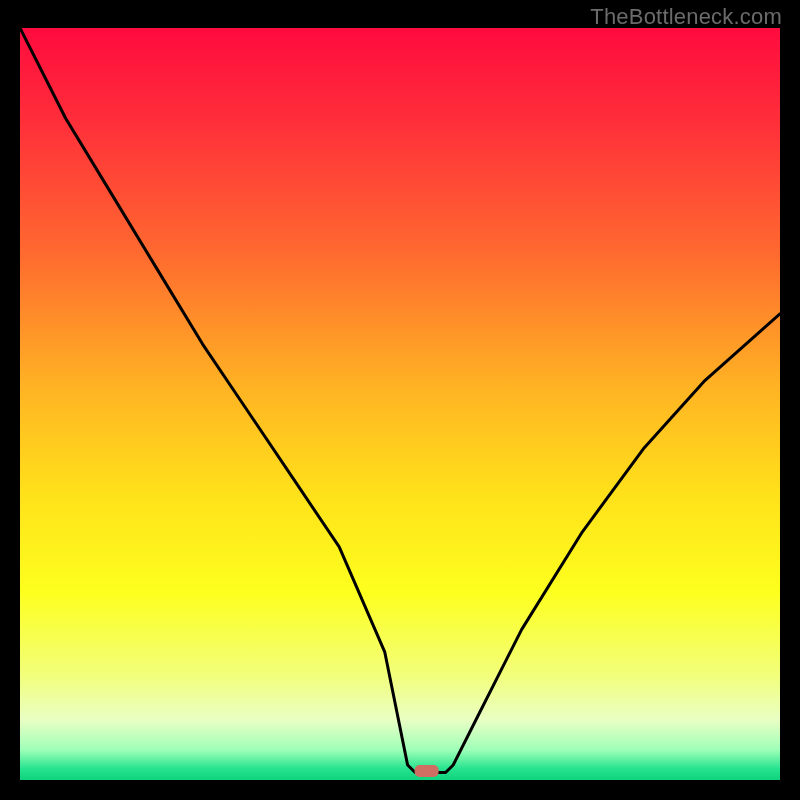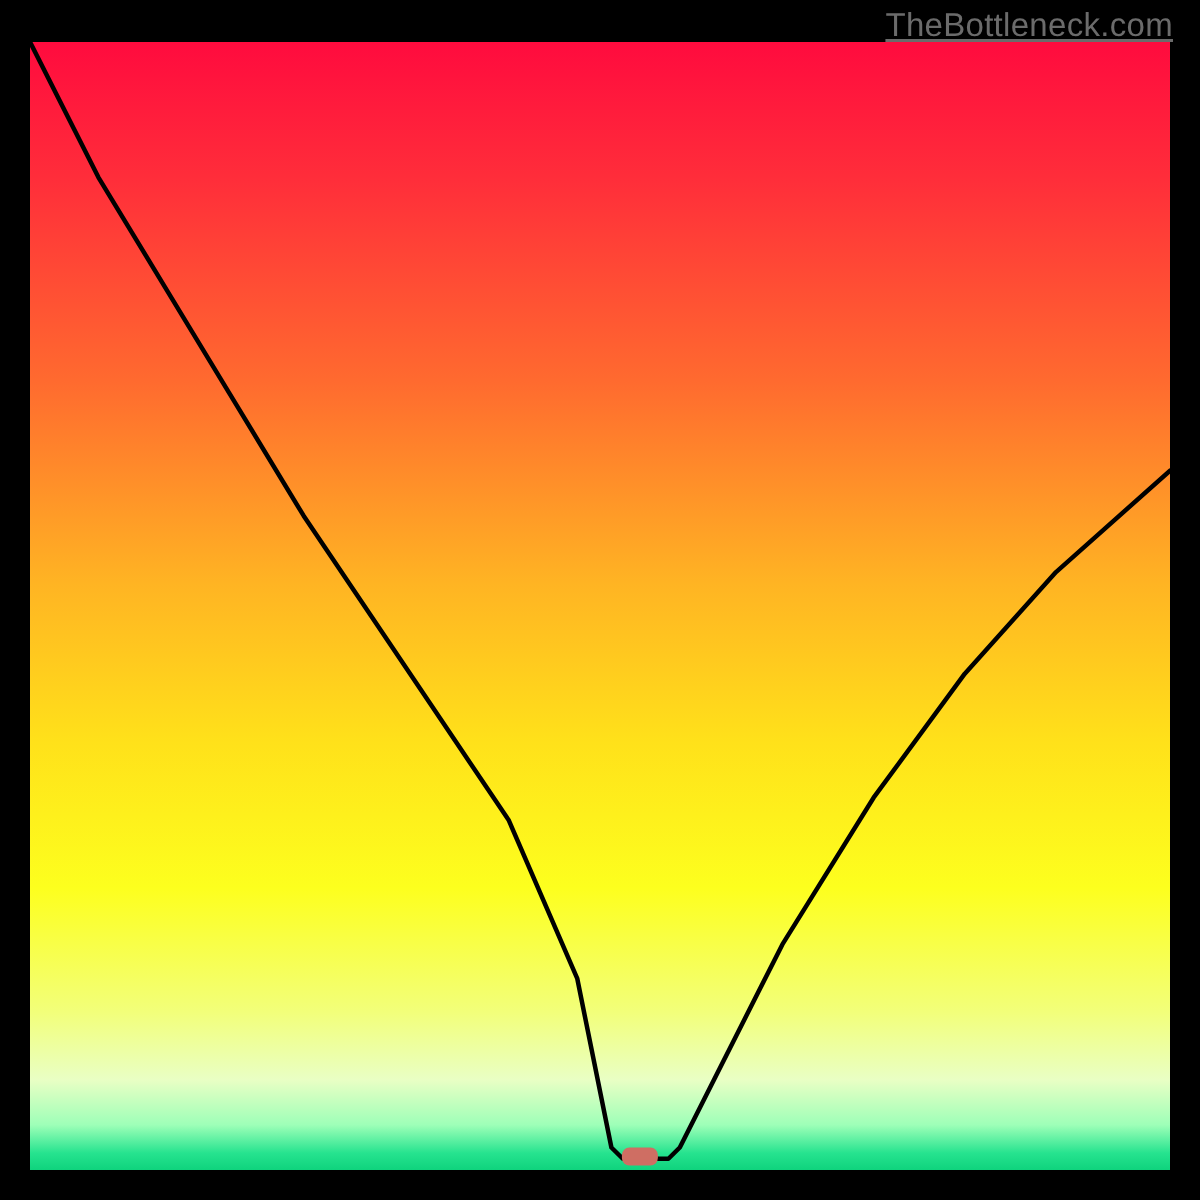--- a/index.html
+++ b/index.html
@@ -18,21 +18,20 @@
     background: #000;
   }
   .watermark {
     position: absolute;
     top: 4px;
     right: 18px;
     color: #6b6b6b;
     font-size: 22px;
     font-weight: 400;
     letter-spacing: 0.2px;
-    text-decoration: underline;
   }
   .plot {
     position: absolute;
     left: 20px;
     top: 28px;
     width: 760px;
     height: 752px;
   }
   .plot svg {
     display: block;

